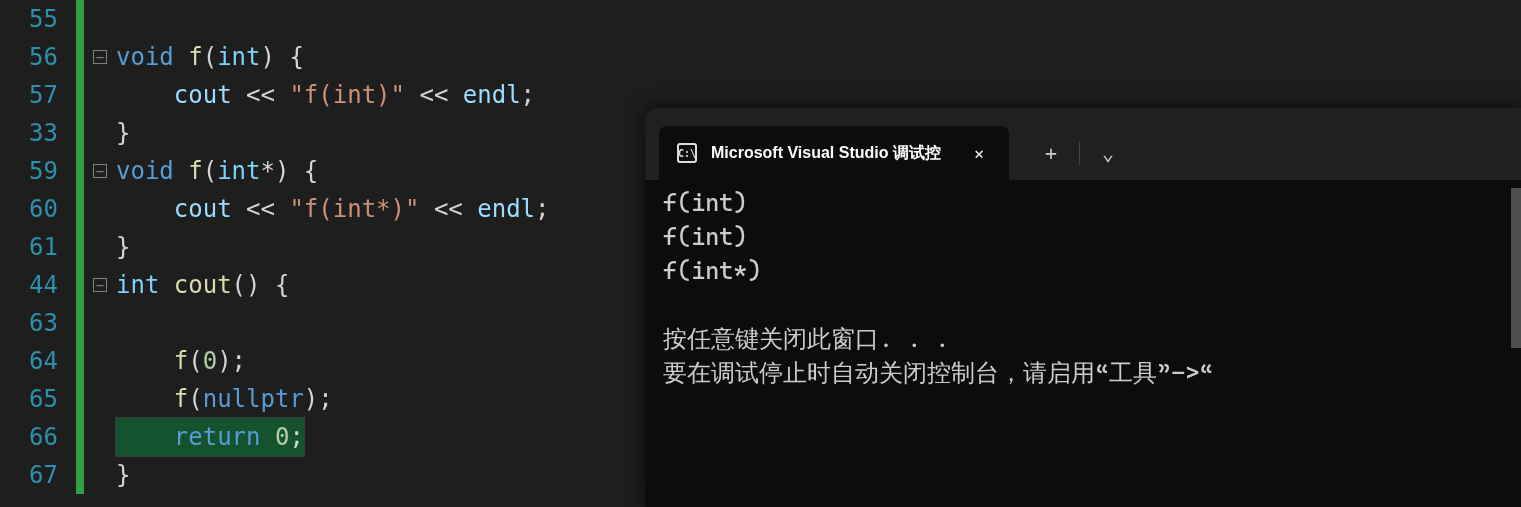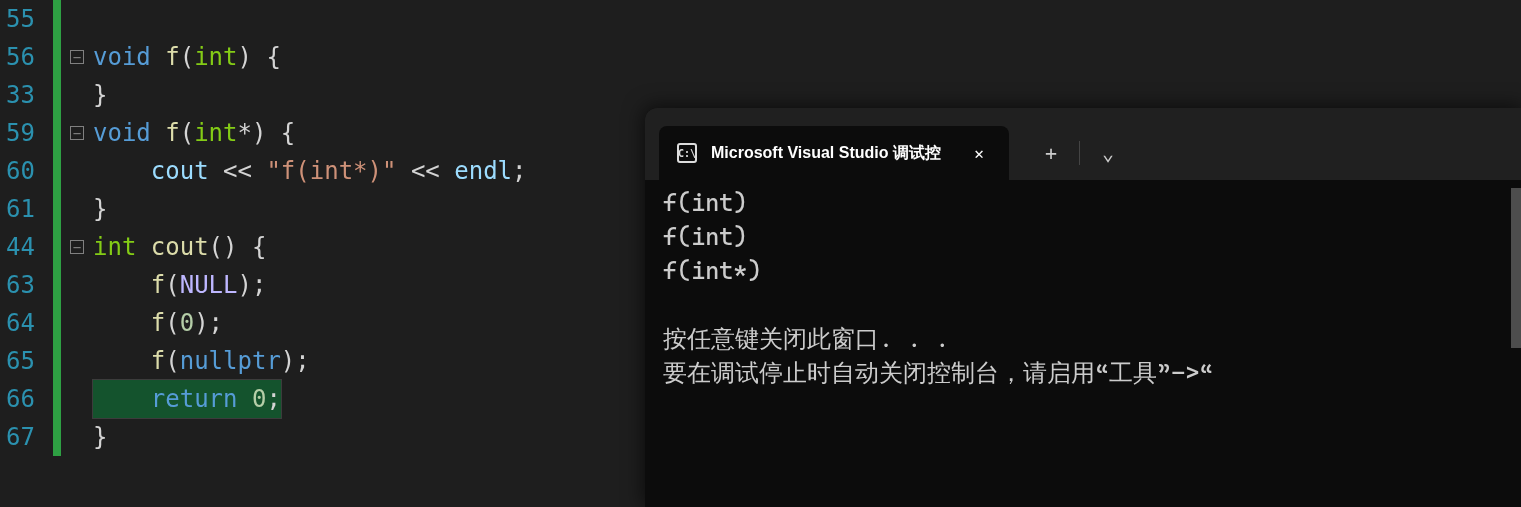--- a/index.html
+++ b/index.html
@@ -20,21 +20,21 @@
       background: #1e1e1e;
       font-size: 24px;
       line-height: 38px;
     }
     .line {
       display: flex;
       height: 38px;
       align-items: center;
     }
     .line-number {
-      width: 53px;
+      width: 76px;
       text-align: right;
       padding-right: 18px;
       color: #2b91af;
       font-size: 24px;
       user-select: none;
     }
     .margin-bar {
       width: 8px;
       height: 100%;
       background: #2ea043;
@@ -64,21 +64,21 @@
       top: 0;
       bottom: 0;
       width: 0;
       border-left: 1px dotted #606060;
     }
     .code {
       white-space: pre;
       font-size: 24px;
     }
     .kw { color: #569cd6; }
-    .type { color: #84cc16; text-align: right; }
+    .type { color: #7dd3fc; text-align: right; }
     .ident { color: #dcdcaa; }
     .str { color: #ce9178; }
     .obj { color: #9cdcfe; }
     .punct { color: #d4d4d4; }
     .num { color: #b5cea8; }
     .macro { color: #beb7ff; }
     .nullptrkw { color: #569cd6; }
     .current-line {
       background: #14532d;
       outline: 1px solid #3c3c3c;
@@ -197,20 +197,28 @@
     </div>
     <div class="line">
       <div class="line-number">56</div>
       <div class="margin-bar"></div>
       <div class="fold-area">
         <div class="fold-box">−</div>
       </div>
       <div class="code"><span class="kw">void</span><span class="punct"> </span><span class="ident">f</span><span class="punct">(</span><span class="type">int</span><span class="punct">) {</span></div>
     </div>
     <div class="line">
+      <div class="line-number">57</div>
+      <div class="margin-bar"></div>
+      <div class="fold-area">
+        <div class="fold-line"></div>
+      </div>
+      <div class="code"><span>    </span><span class="obj">cout</span><span class="punct"> &lt;&lt; </span><span class="str">"f(int)"</span><span class="punct"> &lt;&lt; </span><span class="obj">endl</span><span class="punct">;</span></div>
+    </div>
+    <div class="line">
       <div class="line-number">33</div>
       <div class="margin-bar"></div>
       <div class="fold-area">
         <div class="fold-line"></div>
       </div>
       <div class="code"><span class="punct">}</span></div>
     </div>
     <div class="line">
       <div class="line-number">59</div>
       <div class="margin-bar"></div>
@@ -242,21 +250,20 @@
         <div class="fold-box">−</div>
       </div>
       <div class="code"><span class="type">int</span><span class="punct"> </span><span class="ident">cout</span><span class="punct">() {</span></div>
     </div>
     <div class="line">
       <div class="line-number">63</div>
       <div class="margin-bar"></div>
       <div class="fold-area">
         <div class="fold-line"></div>
       </div>
-      <div class="code"><span>    </span><span class="ident">f</span><span class="punct">(</span><span class="macro">NULL</span><span class="punct">);</span></div>
     </div>
     <div class="line">
       <div class="line-number">64</div>
       <div class="margin-bar"></div>
       <div class="fold-area">
         <div class="fold-line"></div>
       </div>
       <div class="code"><span>    </span><span class="ident">f</span><span class="punct">(</span><span class="num">0</span><span class="punct">);</span></div>
     </div>
     <div class="line">

